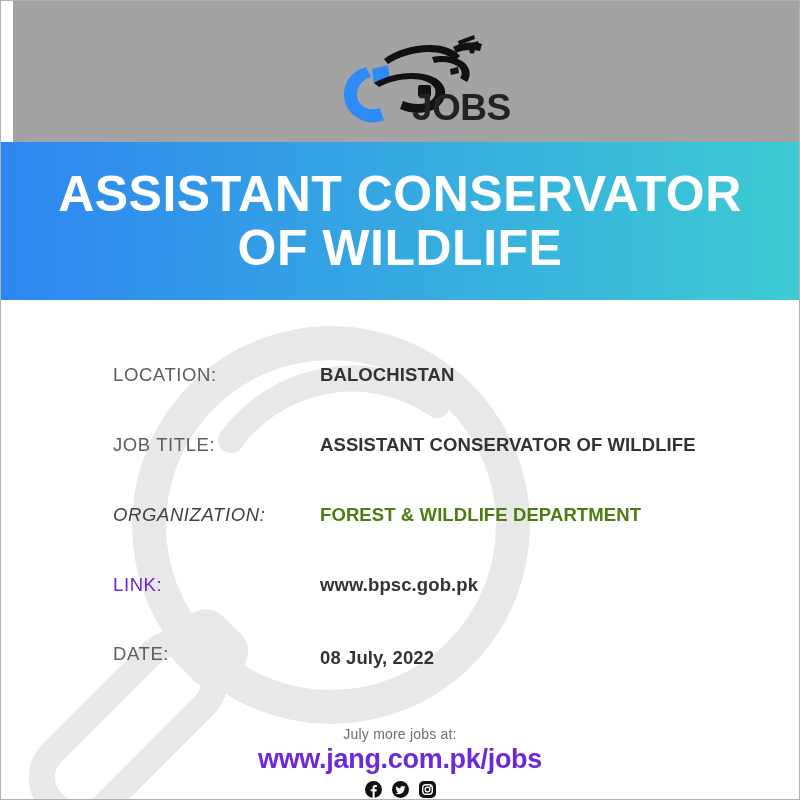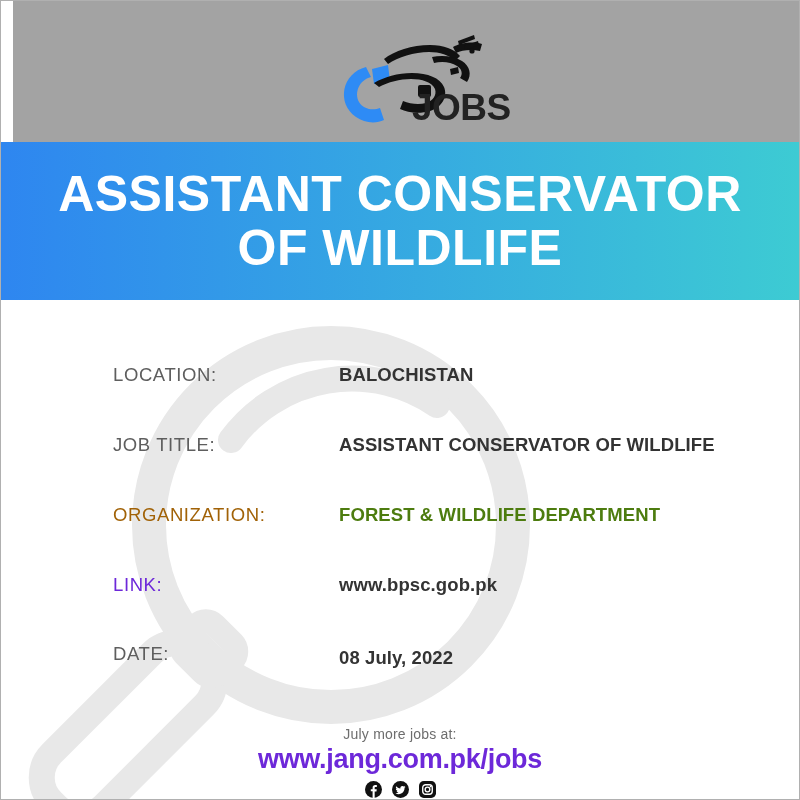--- a/index.html
+++ b/index.html
@@ -110,21 +110,21 @@
     position: absolute;
     left: 112px;
     font-size: 18.5px;
     color: #5e5e5e;
     font-weight: normal;
     letter-spacing: 0.6px;
     white-space: nowrap;
   }
   .detail-value {
     position: absolute;
-    left: 338px;
+    left: 319px;
     font-size: 18.5px;
     color: #333333;
     font-weight: bold;
     letter-spacing: 0.1px;
     white-space: nowrap;
   }
   #row-0 { top: 60px; }
   #row-1 { top: 130px; }
   #row-2 { top: 200px; }
   #row-3 { top: 270px; }
@@ -222,21 +222,21 @@
       <span class="detail-label" style="color: rgb(94, 94, 94);">LOCATION:</span>
       <span class="detail-value" style="color: rgb(51, 51, 51);">BALOCHISTAN</span>
     </div>
 
     <div class="detail-row" id="row-1">
       <span class="detail-label" style="color: rgb(94, 94, 94);">JOB TITLE:</span>
       <span class="detail-value" style="color: rgb(51, 51, 51);">ASSISTANT CONSERVATOR OF WILDLIFE</span>
     </div>
 
     <div class="detail-row" id="row-2">
-      <span class="detail-label" style="color: #a16207;">ORGANIZATION:</span>
+      <span class="detail-label" style="color: #404040; font-style: italic;">ORGANIZATION:</span>
       <span class="detail-value" style="color: #4d7c0f;">FOREST &amp; WILDLIFE DEPARTMENT</span>
     </div>
 
     <div class="detail-row" id="row-3">
       <span class="detail-label" style="color: #6d28d9;">LINK:</span>
       <span class="detail-value" style="color: rgb(51, 51, 51);">www.bpsc.gob.pk</span>
     </div>
 
     <div class="detail-row" id="row-4">
       <span class="detail-label" style="color: rgb(94, 94, 94);">DATE:</span>

